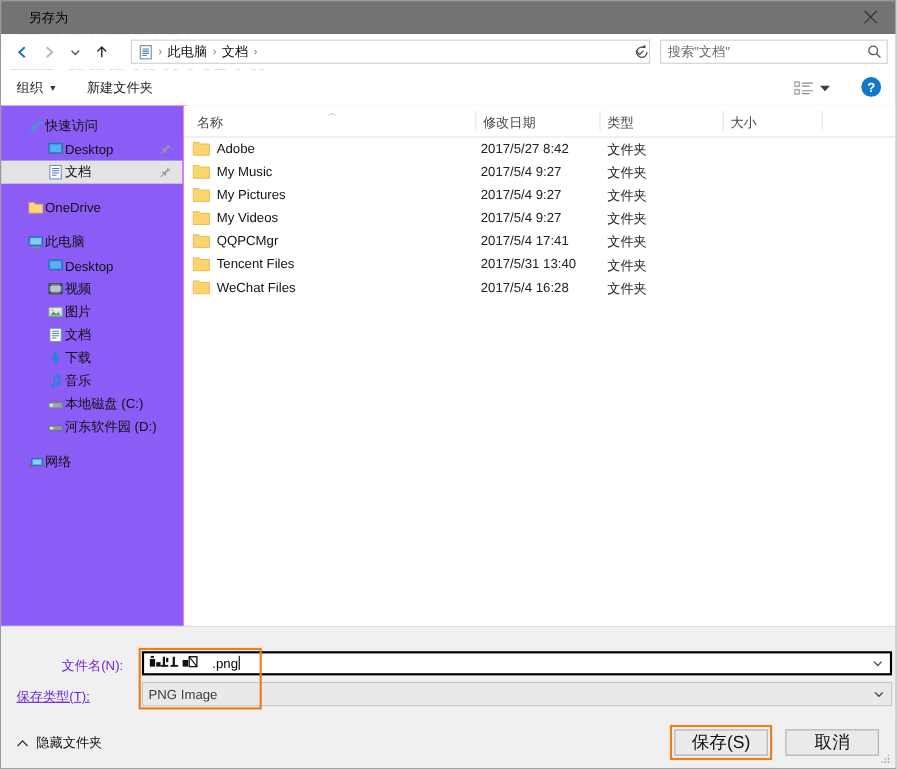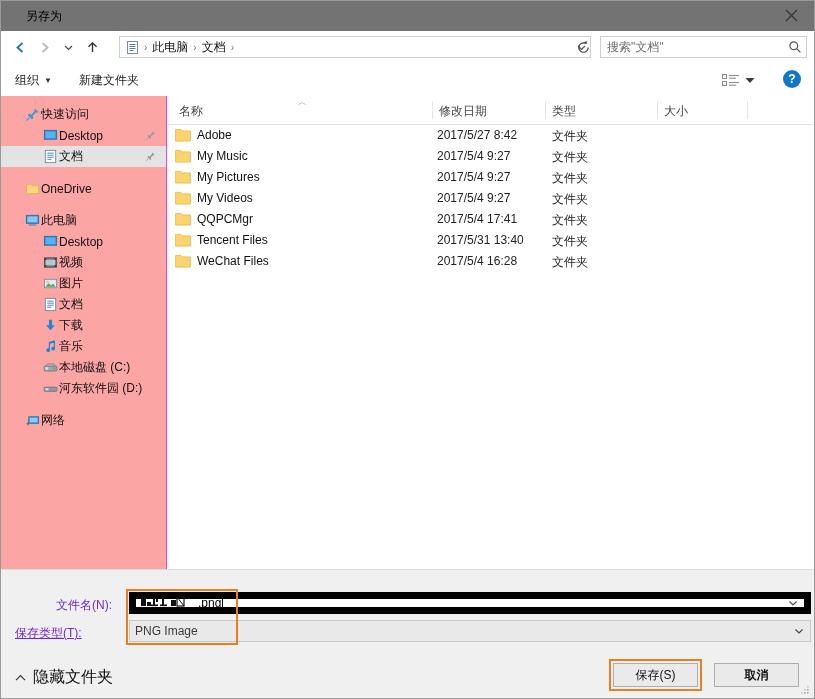--- a/index.html
+++ b/index.html
@@ -36,21 +36,21 @@
   
   .cmdbar{position:absolute;left:0;top:62px;width:813px;height:33px;background:#ffffff;border-bottom:1px solid #dedede;}
   .cmd-item{position:absolute;top:7px;height:20px;display:flex;align-items:center;font-size:12px;color:#222;cursor:pointer;white-space:nowrap;}
   .cmd-organize{left:14px;}
   .cmd-caret{font-size:8px;margin-left:5px;color:#333;}
   .cmd-newfolder{left:78px;}
   .view-btn{position:absolute;right:59px;top:6px;height:22px;display:flex;align-items:center;gap:5px;cursor:pointer;}
   .help-btn{position:absolute;right:12px;top:6px;width:20px;height:20px;cursor:pointer;}
 
   
-  .leftpane{position:absolute;left:0;top:95px;width:165px;height:473px;background:#fca5a5;border-right:5px solid #d946ef;overflow:hidden;}
+  .leftpane{position:absolute;left:0;top:95px;width:165px;height:473px;background:#8b5cf6;border-right:5px solid #d946ef;overflow:hidden;}
   .rightpane{position:absolute;left:166px;top:95px;width:647px;height:473px;background:#ffffff;overflow:hidden;}
 
   
   .side-item{position:relative;height:21px;display:flex;align-items:center;cursor:pointer;padding-left:0;}
   .side-item.sel{background:#e3e3e3;}
   .side-item .ico{width:18px;min-width:18px;height:18px;display:flex;align-items:center;justify-content:center;}
   .side-item .lbl{font-size:12px;color:#111;white-space:nowrap;overflow:hidden;}
   .side-item .pin{position:absolute;right:10px;top:4px;width:12px;height:12px;display:flex;align-items:center;justify-content:center;}
   .lvl0{padding-left:22px;}
   .lvl1{padding-left:40px;}
@@ -70,37 +70,37 @@
   .folder-ico{position:absolute;left:8px;top:3px;width:16px;height:14px;}
 
   
   .bottom{position:absolute;left:0;top:568px;width:813px;height:84px;background:#f0f0f0;border-top:1px solid #dcdcdc;}
   .flabel{position:absolute;font-size:12px;color:#6d28d9;white-space:nowrap;}
   .lbl-name{left:55px;top:596px;width:68px;}
   .lbl-type{left:14px;top:624px;width:98px;text-decoration:underline;}
   .field{position:absolute;box-sizing:border-box;display:flex;align-items:center;}
   .field .txt{flex:1;padding-left:5px;font-size:12px;white-space:nowrap;overflow:hidden;}
   .field .dd{width:22px;height:100%;display:flex;align-items:center;justify-content:center;color:#4b4b4b;}
-  .fname{left:128px;top:591px;width:682px;height:22px;background:#fff;border:7px solid #000000;}
+  .fname{left:128px;top:591px;width:682px;height:22px;background:#fff;border:2px solid #000000;}
   .ftype{left:128px;top:619px;width:682px;height:22px;background:#e9e9e9;border:1px solid #c9c9c9;}
   .ftype .txt{color:#3b3b3b;}
   .caret-bar{display:inline-block;width:1px;height:13px;background:#000;vertical-align:-2px;margin-left:1px;}
   .hl-box{position:absolute;left:125px;top:588px;width:112px;height:56px;border:2px solid #e8801f;box-sizing:border-box;pointer-events:none;}
 
   
   .tofu{display:inline-block;vertical-align:-1px;margin-right:1px;}
 
   
   .footer{position:absolute;left:0;top:652px;width:813px;height:45px;background:#f0f0f0;}
-  .hidefolders{position:absolute;left:14px;top:666px;display:flex;align-items:center;gap:7px;cursor:pointer;font-size:16px;color:#111;}
+  .hidefolders{position:absolute;left:14px;top:666px;display:flex;align-items:center;gap:7px;cursor:pointer;font-size:12px;color:#111;}
   .chev-up{font-size:9px;color:#333;}
   .btn{position:absolute;box-sizing:border-box;display:flex;align-items:center;justify-content:center;
-       font-size:12px;color:#111;background:#eaeaea;border:1px solid #adadad;cursor:pointer;}
+       font-size:16px;color:#111;background:#eaeaea;border:1px solid #adadad;cursor:pointer;}
   .btn-save{left:612px;top:662px;width:85px;height:24px;}
-  .btn-cancel{left:713px;top:662px;width:85px;height:24px;font-weight:bold;}
+  .btn-cancel{left:713px;top:662px;width:85px;height:24px;}
   .hl-save{position:absolute;left:608px;top:658px;width:93px;height:32px;border:2px solid #e8801f;box-sizing:border-box;pointer-events:none;}
   .grip{position:absolute;right:4px;bottom:3px;width:10px;height:10px;}
 
   
   .wm{position:absolute;left:0;top:8px;width:330px;height:76px;pointer-events:none;}
   .wm-text1{position:absolute;left:58px;top:4px;font-size:30px;font-weight:bold;color:#1f6fc4;font-family:"DejaVu Sans",sans-serif;letter-spacing:1px;}
   .wm-text2{position:absolute;left:60px;top:40px;font-size:21px;font-weight:bold;color:#157a2e;font-family:"DejaVu Serif",serif;letter-spacing:0px;}
   .wm-logo{position:absolute;left:0px;top:6px;width:56px;height:56px;}
 </style>
 </head>

